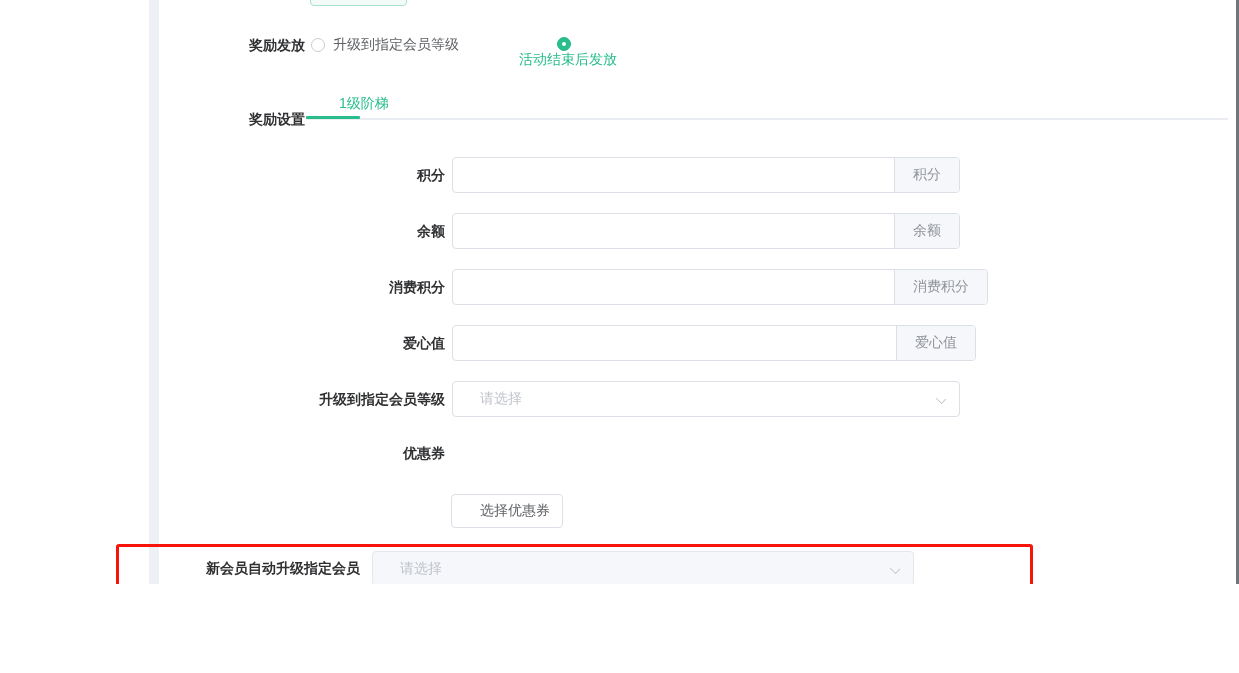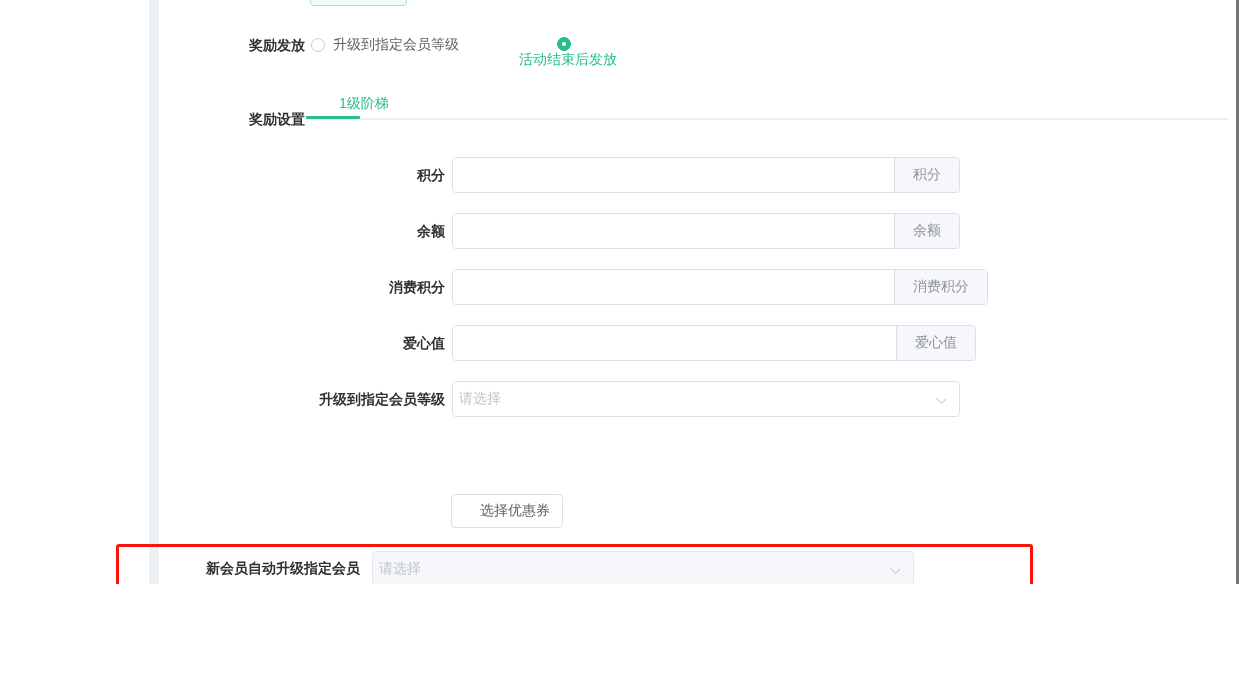--- a/index.html
+++ b/index.html
@@ -35,21 +35,21 @@
   .tabs-active-bar { position:absolute; left:306px; top:116px; width:54px; height:3px; background:var(--accent); border-radius:1px; }
 
   
   .input-group { position:absolute; left:452px; height:36px; display:flex; border:1px solid #dcdfe6; border-radius:4px; background:#fff; overflow:hidden; }
   .input-group input { flex:1 1 auto; border:none; outline:none; padding:0 15px; font-size:14px; color:#606266; min-width:0; background:transparent; }
   .input-append { flex:0 0 auto; display:flex; align-items:center; justify-content:center;
     background:#f5f7fa; border-left:1px solid #dcdfe6; color:#909399; padding:0 18px; white-space:nowrap; }
 
   
   .select { position:absolute; height:36px; border:1px solid #dcdfe6; border-radius:4px; background:#fff;
-    display:flex; align-items:center; padding:0 30px 0 6px; cursor:pointer; }
+    display:flex; align-items:center; padding:0 30px 0 27px; cursor:pointer; }
   .select.disabled { background:#f5f7fa; border-color:#e3e7ed; cursor:not-allowed; }
   .select .ph { color:#c0c4cc; }
   .chevron { position:absolute; right:14px; top:13px; width:8px; height:8px; }
   .chevron::before { content:""; position:absolute; left:0; top:0; width:7px; height:7px;
     border-right:1.5px solid #c0c4cc; border-bottom:1.5px solid #c0c4cc; transform:rotate(45deg) scale(1,0.8); }
 
   .btn { position:absolute; display:flex; align-items:center; justify-content:center;
     border:1px solid #dcdfe6; border-radius:4px; background:#fff; color:#606266; cursor:pointer;padding-left:16px; }
 
   .annotation-box { position:absolute; left:116px; top:544px; width:917px; height:113px;
@@ -107,20 +107,21 @@
     <input type="text" value="" style="">
     <span class="input-append">爱心值</span>
   </div>
 
   <div class="form-label" style="left:205px; top:381px; width:240px; height:36px; line-height:36px;">升级到指定会员等级</div>
   <div class="select" style="left:452px; top:381px; width:508px;">
     <span class="ph">请选择</span>
     <span class="chevron"></span>
   </div>
 
+  <div class="form-label" style="left:245px; top:443px; width:200px; height:20px; line-height:20px;">优惠券</div>
   <div class="btn" style="left:451px; top:494px; width:112px; height:34px;">选择优惠券</div>
 
   <div class="annotation-box"></div>
 
   <div class="form-label" style="left:160px; top:551px; width:200px; height:35px; line-height:35px;padding-left:33px;">新会员自动升级指定会员等级</div>
   <div class="select disabled" style="left:372px; top:551px; width:542px; height:35px;">
     <span class="ph">请选择</span>
     <span class="chevron"></span>
   </div>
 

